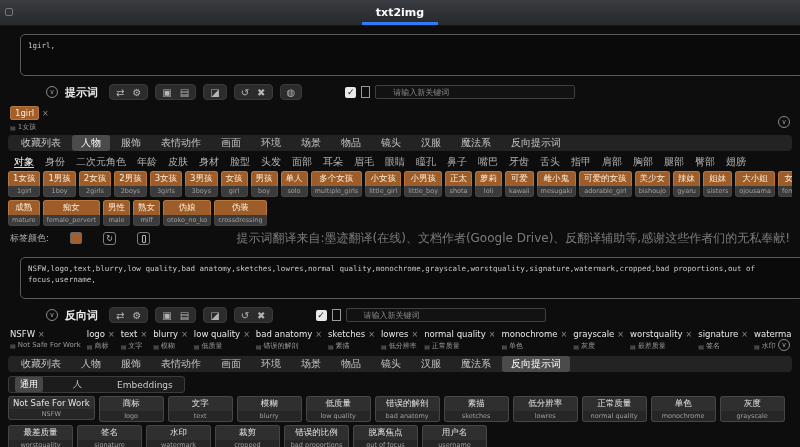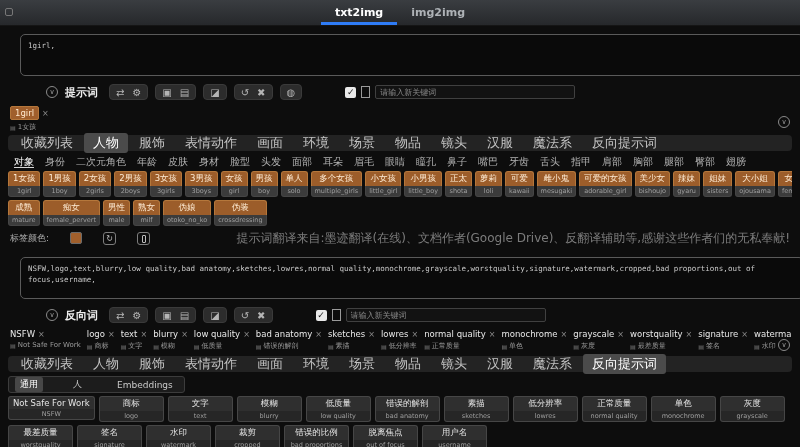--- a/index.html
+++ b/index.html
@@ -28,41 +28,41 @@
           color:#9a9a9a; font-size:7px; line-height:11px; text-align:center; flex:0 0 auto; }
   .sec-label { font-size:11px; font-weight:bold; color:#ededed; margin-right:4px; white-space:nowrap; }
   .pill { display:flex; align-items:center; gap:8px; background:#2c2c2c; border:1px solid #3a3a3a;
           border-radius:4px; padding:2px 6px; height:16px; }
   .ibtn { color:#b5b5b5; font-size:10px; line-height:11px; cursor:pointer; }
   .cb-group { display:flex; align-items:center; gap:5px; margin-left:36px; }
   .cb { width:11px; height:11px; background:#e9e9e9; border-radius:2px; color:#1c1c1c;
         font-size:9px; line-height:11px; text-align:center; font-weight:bold; }
   .cb-empty { width:9px; height:12px; border:1px solid #9a9a9a; background:transparent; }
   .kw-input { width:200px; height:14px; background:#121212; border:1px solid #404040;
-              border-radius:2px; color:#cfcfcf; font-size:8px; padding:0 4px; }
+              border-radius:2px; color:#cfcfcf; font-size:8px; padding:0 17px; }
   .kw-input::placeholder { color:#8a8a8a; }
 
   
   .chips-row { position:relative; display:flex; align-items:flex-start; margin:5px 8px 0 10px;
                min-height:24px; gap:6px; overflow:hidden; padding-right:20px; }
   .chips-flow { display:flex; gap:6px; flex-wrap:nowrap; }
   .chip-wrap { display:flex; flex-direction:column; gap:2px; flex:0 0 auto; }
   .chip-top { display:flex; align-items:center; gap:3px; }
   .chip-box { background:#a05f2c; border:1px solid #b5773b; border-radius:2px;
               color:#ffe9cd; font-size:8.5px; padding:1px 4px; white-space:nowrap; }
   .nchip-text { color:#e8e8e8; font-size:8.5px; white-space:nowrap; }
   .chip-x { color:#8d8d8d; font-size:8px; cursor:pointer; }
   .chip-trans { display:flex; align-items:center; gap:2px; color:#9a9a9a; font-size:7px; white-space:nowrap; }
   .badge { font-size:6px; color:#777; }
   .circ.right { position:absolute; right:2px; top:10px; }
 
   
   .tabs-strip { display:flex; align-items:center; gap:2px; margin:3px 8px 0;
                 background:#232323; border-radius:4px; padding:2px 4px; height:16px; }
-  .mtab { color:#c3c3c3; font-size:13px; padding:1px 9px; border-radius:3px;
+  .mtab { color:#c3c3c3; font-size:10px; padding:1px 9px; border-radius:3px;
           white-space:nowrap; cursor:pointer; }
   .mtab.active { background:#4b4b4b; color:#fff; }
 
   
   .subcats { display:flex; gap:11px; margin:4px 14px 0; height:13px; overflow:hidden; }
   .subcat { color:#b2b2b2; font-size:10px; white-space:nowrap; cursor:pointer; }
   .subcat.active { color:#fff; border-bottom:1px solid #d5d5d5; }
 
   
   .tag-row { display:flex; gap:3px; margin:3px 8px 0; overflow:hidden; }
@@ -102,23 +102,20 @@
 <div class="screen">
 
   <header class="topbar">
     <span class="win-icon"></span>
     <nav class="top-tabs">
 
         <div class="top-tab active">
           <span>txt2img</span>
         </div>
 
-        <div class="top-tab">
-          <span>img2img</span>
-        </div>
       </nav>
   </header>
 
   <section class="prompt-sec">
 
     <textarea class="ta" style="">1girl,</textarea>
 
     <div class="toolbar">
       <span class="circ">∨</span>
       <span class="sec-label">提示词</span>

